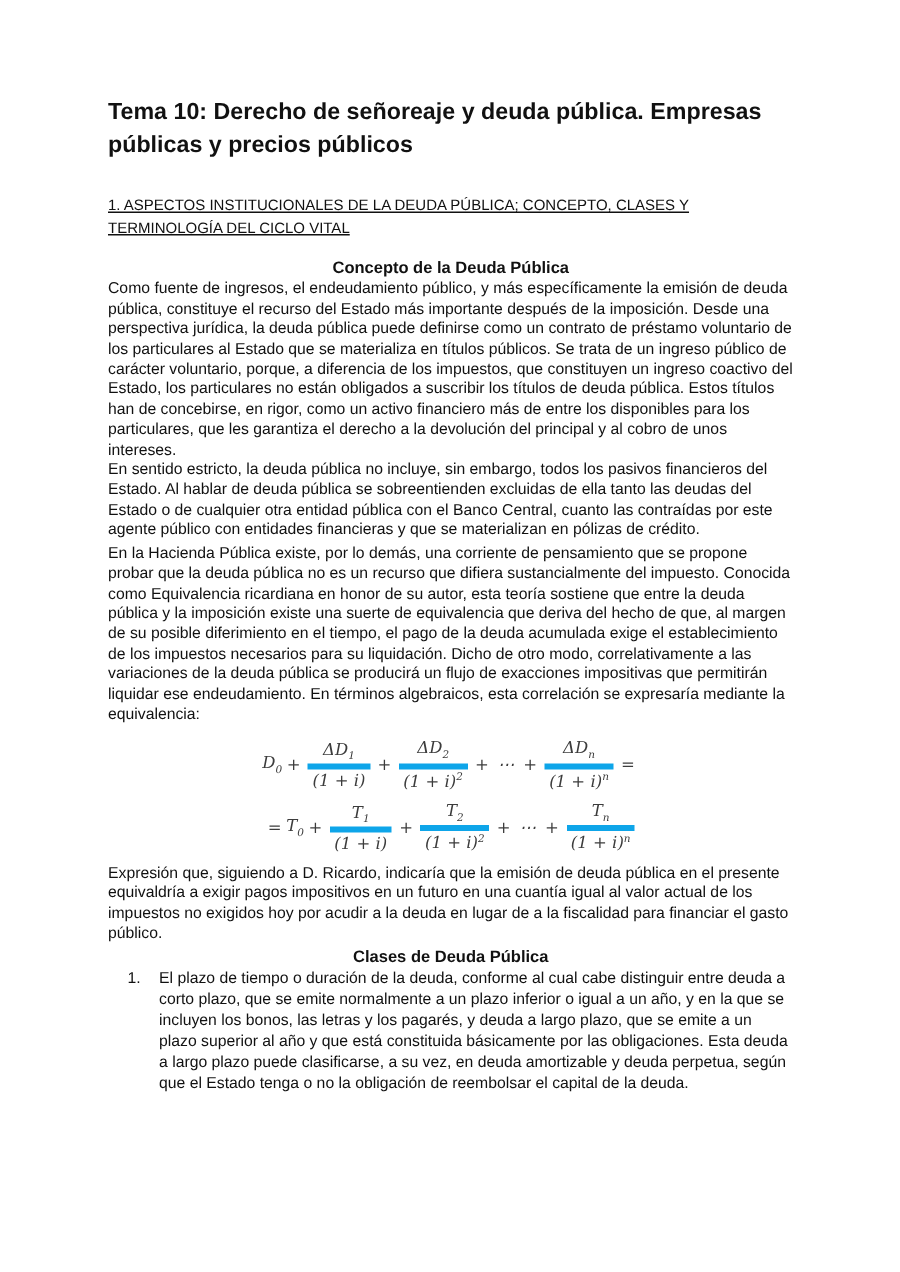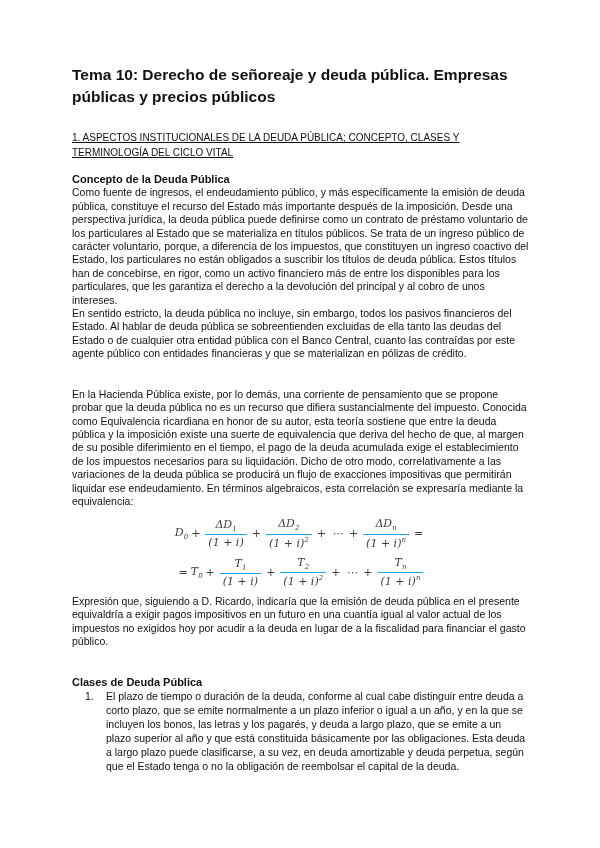--- a/index.html
+++ b/index.html
@@ -25,52 +25,52 @@
     font-size: 10px;
     font-weight: normal;
     text-decoration: underline;
     line-height: 1.45;
     margin: 0 0 13px 0;
     color: #111111;
   }
   .sub-heading {
     font-size: 11px;
     font-weight: bold;
-    text-align: left;
+    text-align: center;
     line-height: 13.4px;
     margin: 0;
     color: #111111;
   }
   .body-para {
     font-size: 10.5px;
     line-height: 13.4px;
     margin: 0;
     color: #111111;
   }
-  .gap-before { margin-top: 27px; }
+  .gap-before { margin-top: 2px; }
   .formula {
     text-align: center;
     margin: 9px 0 7px 0;
     font-family: "DejaVu Serif", serif;
     font-style: italic;
     font-size: 11px;
     color: #3c3c3c;
   }
   .formula-line { margin: 7px 0; white-space: nowrap; }
   .formula-line .op { margin: 0 3px; display: inline-block; vertical-align: middle; }
   .formula-line .sym { display: inline-block; vertical-align: middle; text-align: center; }
   .formula-line sub { font-size: 7px; font-style: italic; }
   .formula-line sup { font-size: 7px; font-style: italic; }
   .frac {
     display: inline-block;
     vertical-align: middle;
     text-align: center;
     margin: 0 2px;
   }
-  .frac .num { display: block; padding: 0 3px 1px 3px; border-bottom: 1px solid #0ea5e9; }
+  .frac .num { display: block; padding: 0 3px 1px 3px; border-bottom: 4px solid #0ea5e9; }
   .frac .den { display: block; padding: 1px 3px 0 3px; }
   .list-item {
     display: flex;
     margin-top: 1px;
     font-size: 10.5px;
     line-height: 13.9px;
     color: #111111;
   }
   .list-num {
     flex: none;

